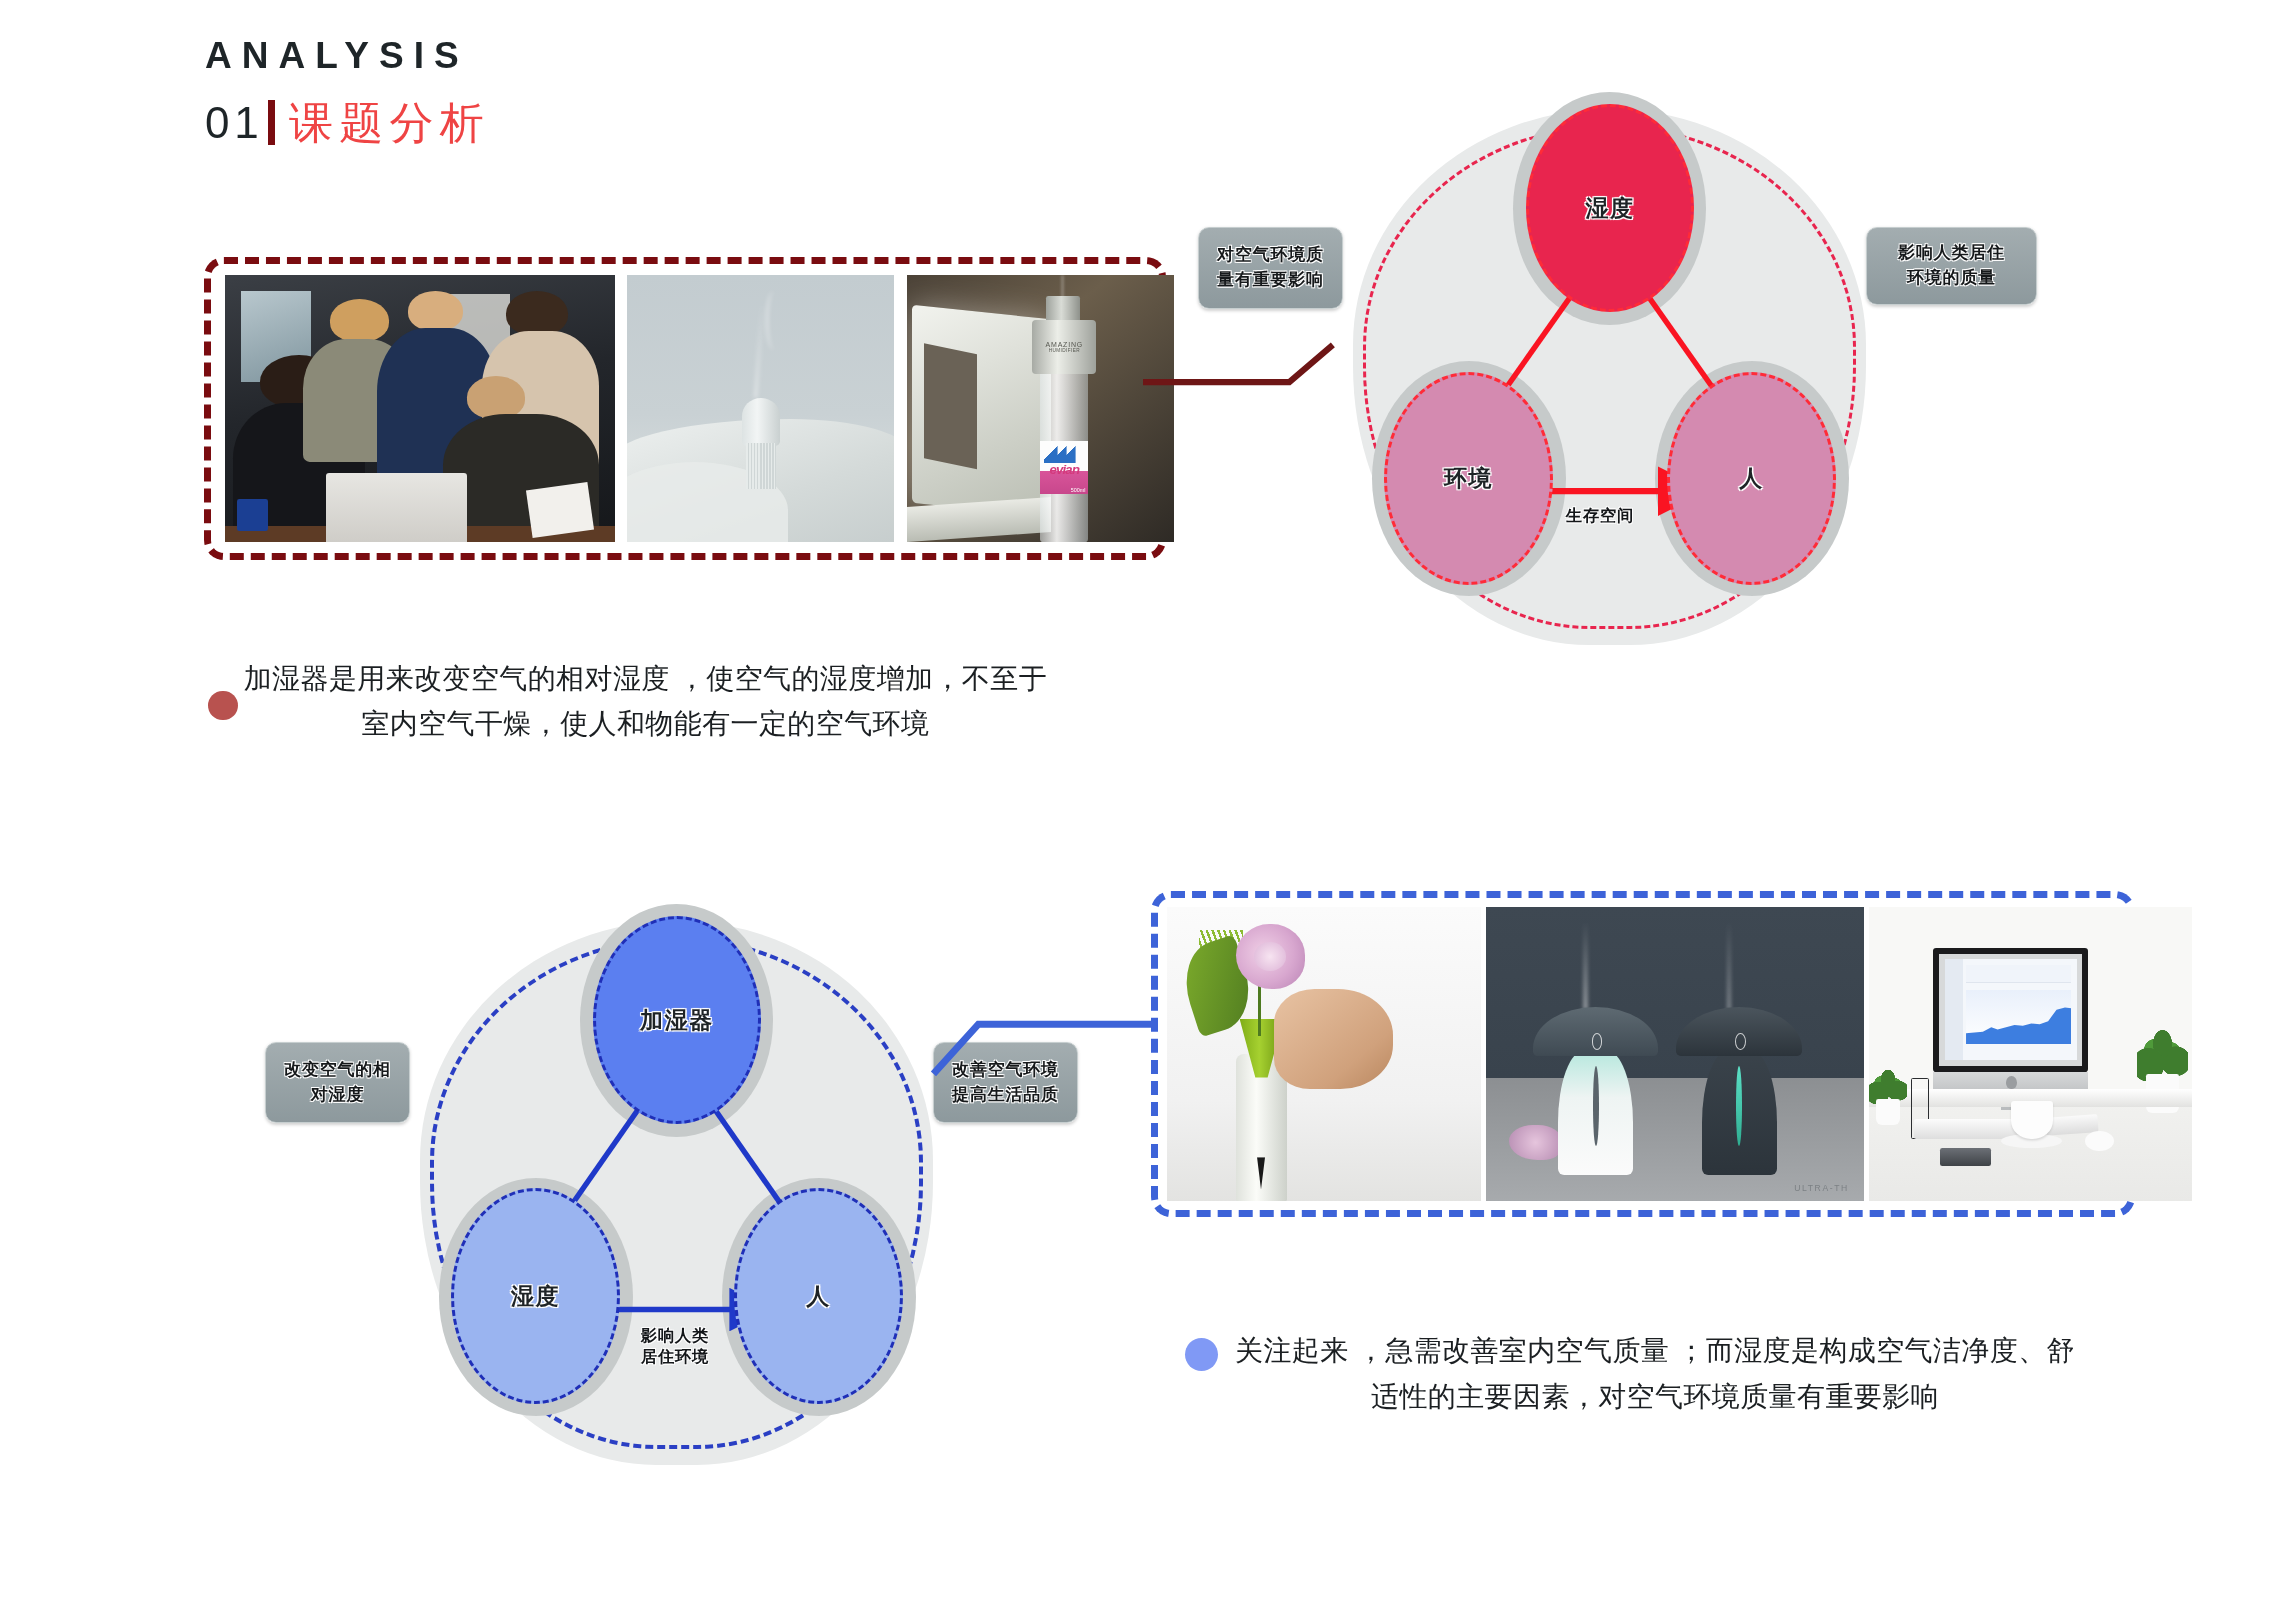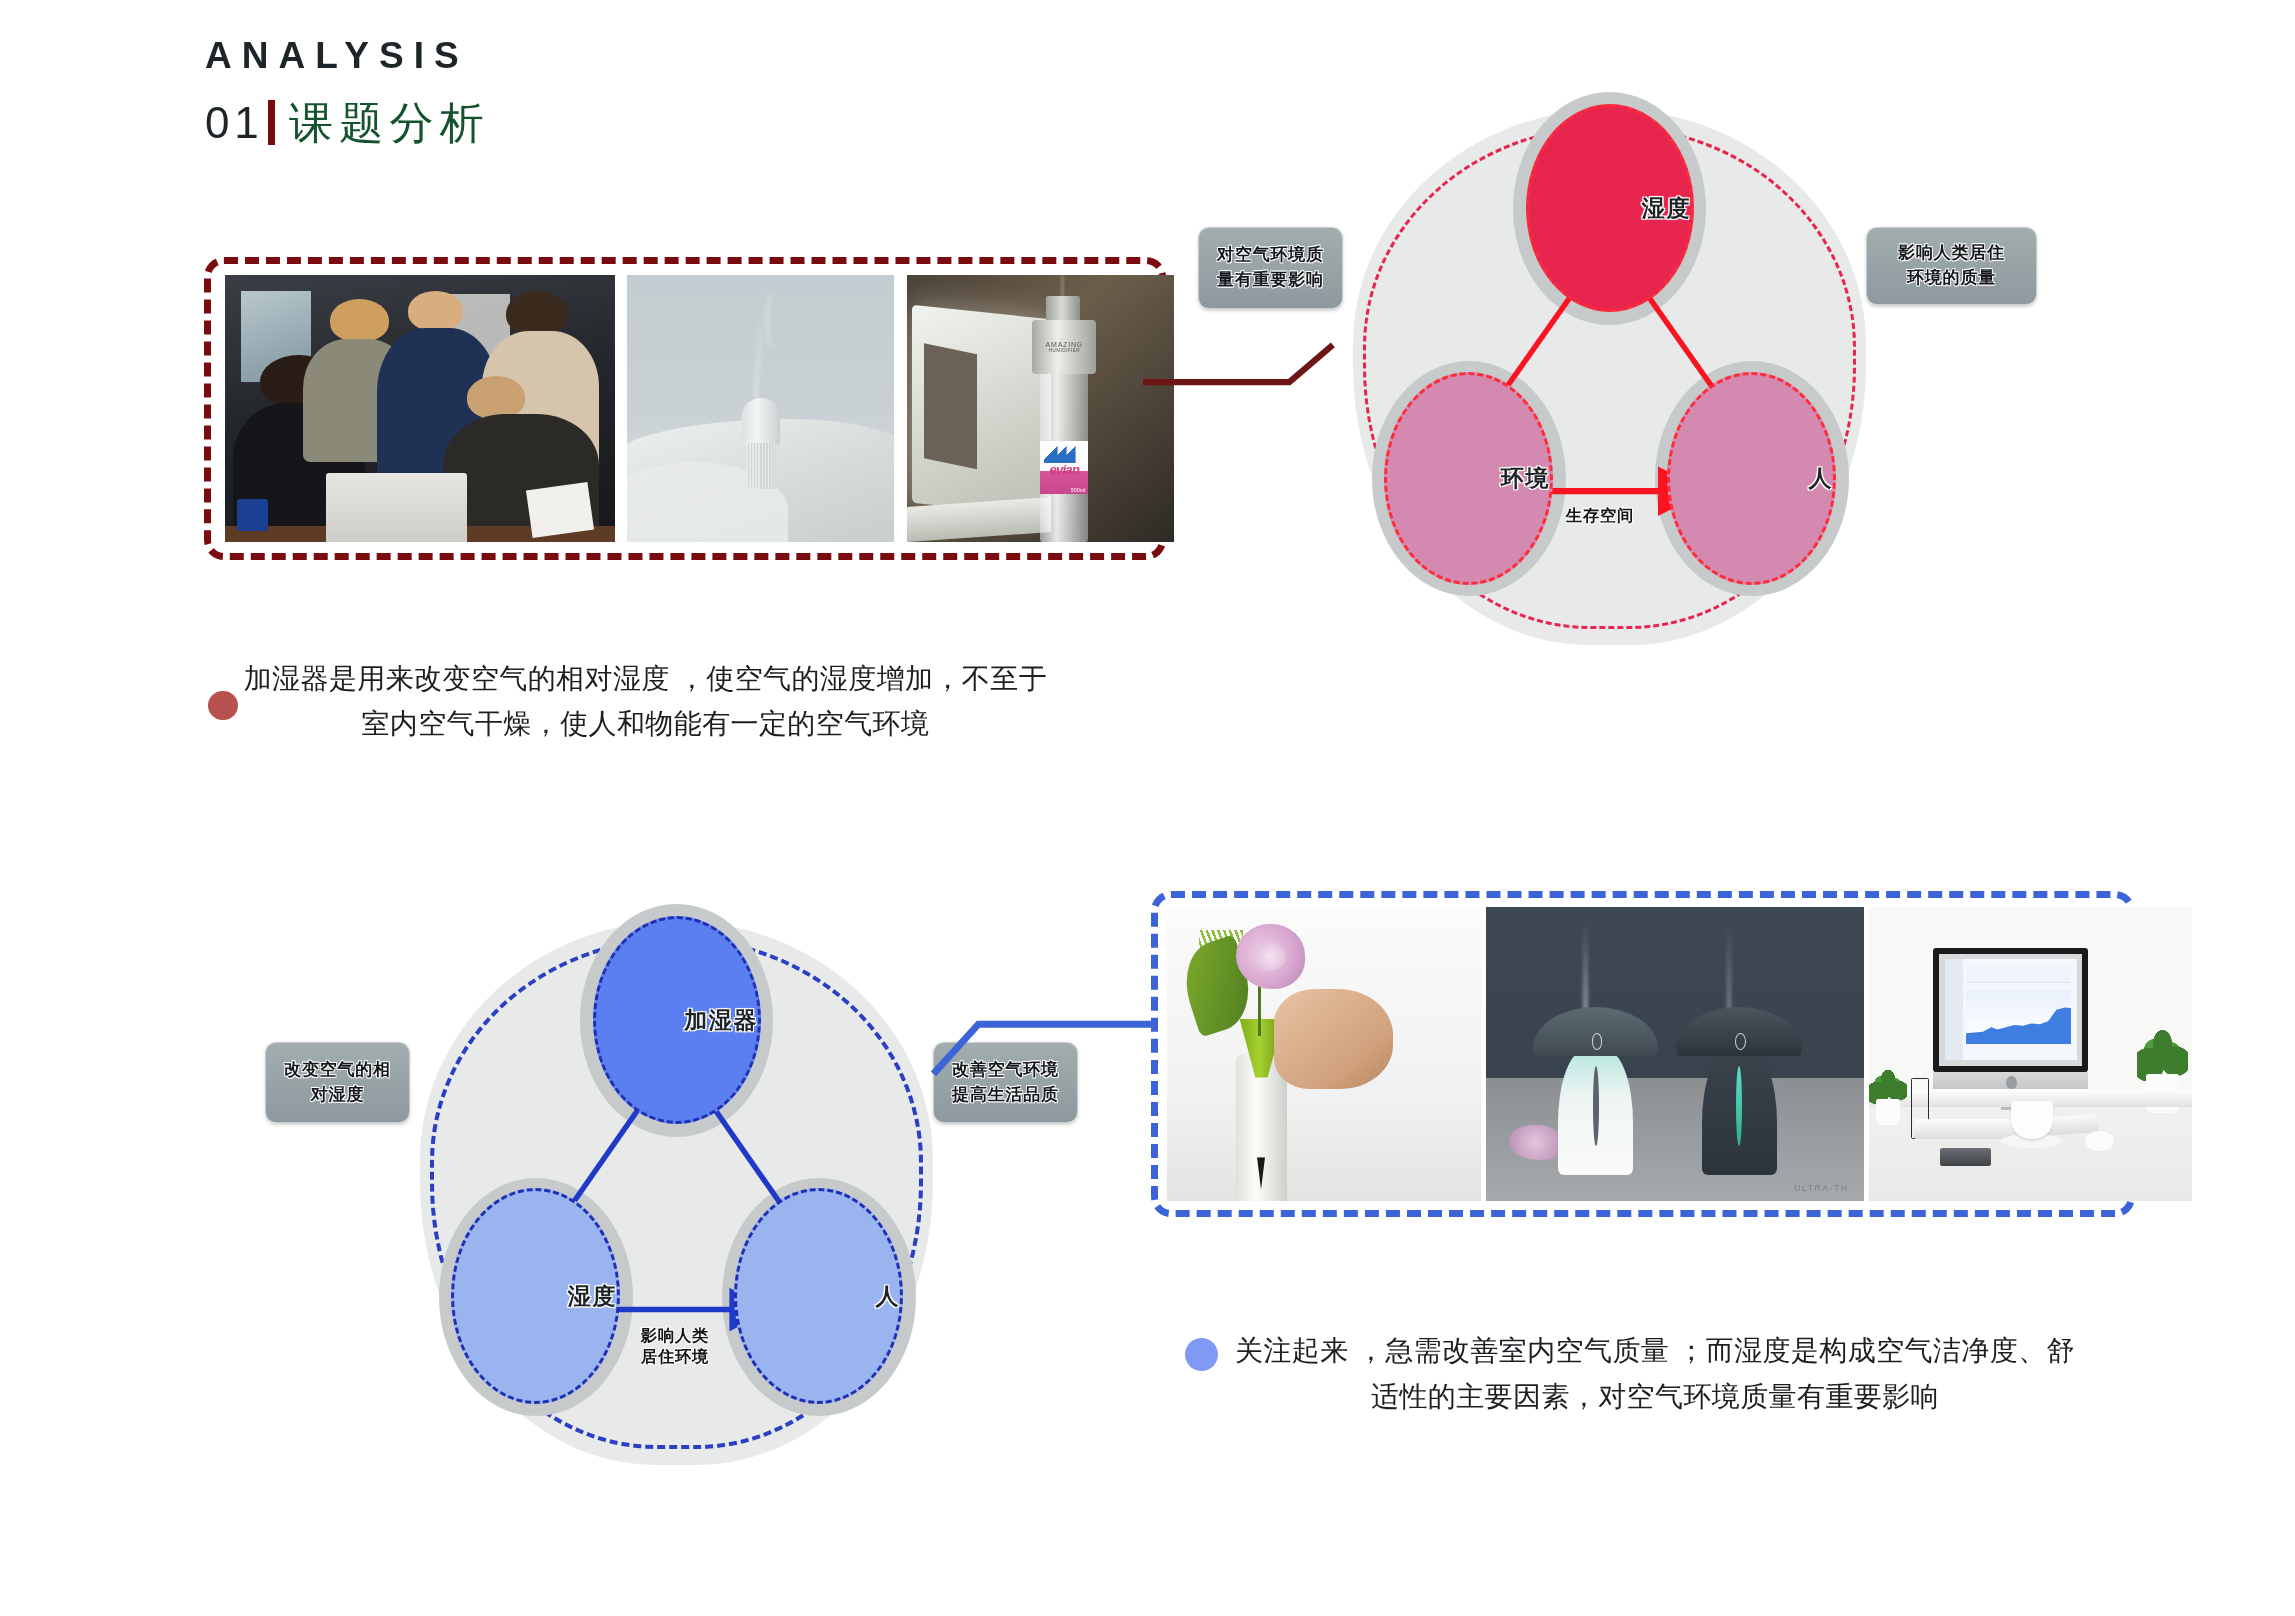--- a/index.html
+++ b/index.html
@@ -18,21 +18,21 @@
   }
   #subtitle-row{display:flex;align-items:center;margin-top:26.4px;}
   #subtitle-number{
     font-size:44px;color:#1e2528;letter-spacing:4.7px;font-weight:400;
     line-height:1;
   }
   #subtitle-bar{
     width:7px;height:45px;background:#7a0c10;margin:0 14px 0 4.7px;flex:none;
   }
   #subtitle-text{
-    font-size:44px;color:#14532d;letter-spacing:6.2px;line-height:1;
+    font-size:44px;color:#ef4444;letter-spacing:6.2px;line-height:1;
   }
 
   
   .photo-frame{
     box-sizing:border-box;border-radius:20px;
     display:flex;align-items:stretch;
   }
   #top-photo-frame{
     left:204px;top:257px;width:962px;height:303px;
     border:7px dashed #7a0c10;padding:11px 14px;gap:12.4px;
@@ -218,21 +218,21 @@
     border:1.6px solid #2b2d30;border-radius:1.6px;}
 
   
   .diagram{position:absolute;}
   .dg-blob{position:absolute;left:0;top:0;width:100%;height:100%;
     background:#e8eaea;border-radius:50% 50% 46% 46%/44% 44% 52% 52%;}
   .dg-dash{position:absolute;left:2%;top:3%;width:96%;height:94%;
     border-radius:50% 50% 46% 46%/44% 44% 52% 52%;box-sizing:border-box;}
   .dg-halo{position:absolute;background:#c6caca;border-radius:50%;}
   .dg-node{position:absolute;border-radius:50%;box-sizing:border-box;
-    display:flex;align-items:center;justify-content:flex-end;}
+    display:flex;align-items:center;justify-content:center;}
   .dg-node span{
     font-size:23px;font-weight:700;color:#1e2326;letter-spacing:1.6px;
     text-shadow:-1.2px -1.2px 0 #fff,1.2px -1.2px 0 #fff,-1.2px 1.2px 0 #fff,
                 1.2px 1.2px 0 #fff,0 0 2.3px #fff;
   }
   .dg-callout{position:absolute;box-sizing:border-box;
     background:linear-gradient(180deg,#a3adb0,#8d999d);
     border-radius:11px;border:0.8px solid #c6cecf;
     display:flex;align-items:center;justify-content:center;text-align:center;
     box-shadow:0 1.6px 3.1px rgba(0,0,0,.18);}

